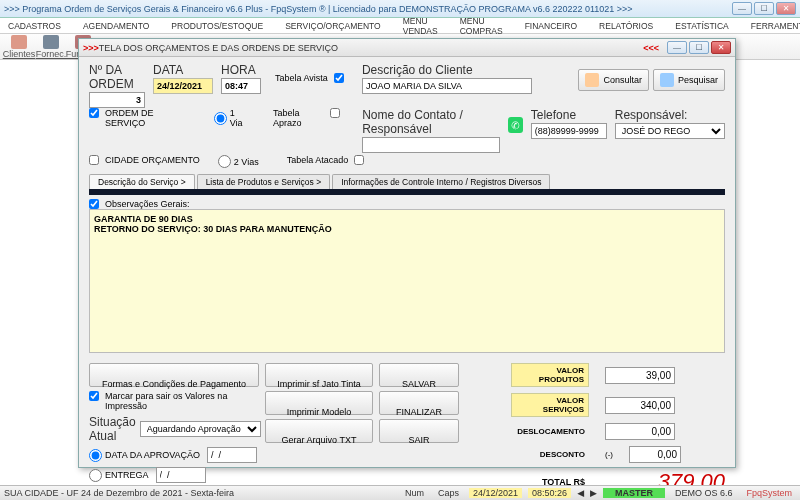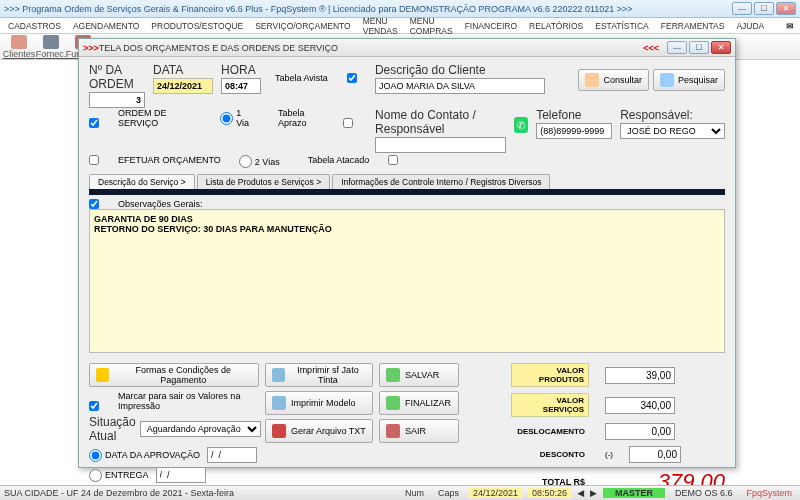--- a/index.html
+++ b/index.html
@@ -2,50 +2,50 @@
 <html><head>
 <meta charset="utf-8">
 <style>
 * { box-sizing: border-box; margin: 0; padding: 0; font-family: Tahoma, sans-serif; font-size: 9px; }
 body { background: #fff; width: 800px; height: 500px; overflow: hidden; position: relative; }
 .titlebar { background: linear-gradient(#eaf3fb,#d6e8f7); height: 18px; display: flex; align-items: center; padding: 0 4px; border-bottom: 1px solid #9cb; }
 .titlebar .t { flex: 1; color: #2a5a8a; font-size: 9px; }
 .winbtns { display: flex; gap: 2px; }
 .winbtn { width: 20px; height: 13px; background: linear-gradient(#f2f6fb,#d5e4f3); border: 1px solid #7fa8cc; border-radius: 2px; display: flex; align-items: center; justify-content: center; font-size: 8px; color: #456; }
 .winbtn.x { background: linear-gradient(#f2b0b0,#d97c7c); color: #fff; }
-.menubar { height: 16px; display: flex; padding: 0 2px; align-items: center; color: #333; gap: 0; border-bottom: 1px solid #d0d0d0; }
+.menubar { height: 16px; display: flex; padding: 0 2px; align-items: center; color: #333; gap: 10px; border-bottom: 1px solid #d0d0d0; }
 .menubar span { padding: 1px 6px; font-size: 8.5px; }
 .email { margin-left: 10px; display: flex; align-items: center; gap: 3px; font-weight: bold; color: #333; }
 .toolbar { height: 26px; background: linear-gradient(#fdfdfd,#efefef); display: flex; padding: 0 4px; align-items: center; gap: 2px; border-bottom: 1px solid #ccc; }
 .tbicon { width: 30px; height: 24px; display: flex; flex-direction: column; align-items: center; justify-content: center; font-size: 8px; color: #555; text-decoration: underline; }
 .tbicon .ic { width: 16px; height: 14px; border-radius: 2px; }
 .modal { position: absolute; left: 78px; top: 38px; width: 658px; height: 430px; background: #efefef; border: 1px solid #8aa; box-shadow: 2px 2px 6px rgba(0,0,0,.3); }
 .modal .mtitle { height: 18px; background: linear-gradient(#f5f5f5,#e3e3e3); display: flex; align-items: center; padding: 0 4px; border-bottom: 1px solid #bbb; }
 .modal .mtitle .mt { flex: 1; color: #333; font-size: 9px; }
 .mtitle .arrows { color: #d00; font-weight: bold; }
 .mtitle .winbtn.x { background: linear-gradient(#e88,#c44); border-color: #a33; }
 .form { padding: 6px 10px; }
 .row { display: flex; gap: 8px; align-items: flex-start; }
 .fld { display: flex; flex-direction: column; gap: 1px; }
 .lbl { font-size: 12px; color: #333; }
 .inp { border: 1px solid #999; background: #fff; padding: 2px 3px; font-size: 9px; height: 16px; }
 .inpDate { background: #fff3a0; border: 1px solid #bba; font-weight: bold; }
 .btn { background: linear-gradient(#fdfdfd,#e5e5e5); border: 1px solid #aaa; border-radius: 2px; padding: 2px 6px; display: flex; align-items: center; gap: 4px; height: 22px; font-size: 9px; }
 .btn .bic { width: 14px; height: 14px; border-radius: 2px; }
-.chk { display: flex; align-items: flex-end; gap: 19px; font-size: 8.5px; }
+.chk { display: flex; align-items: flex-start; gap: 6px; font-size: 8.5px; }
 .chk input { width: 10px; height: 10px; }
 .radio { display: flex; align-items: center; gap: 3px; font-size: 8.5px; }
 .tabs { display: flex; margin-top: 6px; border-bottom: 6px solid #0f172a; }
 .tab { padding: 2px 8px; border: 1px solid #aaa; border-bottom: none; background: #e8e8e8; font-size: 8.5px; margin-right: 2px; border-radius: 2px 2px 0 0; }
 .tab.active { background: #f7f7f7; }
 .obs { margin-top: 4px; }
 .obsbox { width: 100%; height: 144px; background: #fdfcd6; border: 1px solid #bbb; padding: 4px; font-size: 9px; font-weight: bold; resize: none; font-family: Arial; }
 .bottom { margin-top: 8px; display: flex; gap: 6px; }
 .bcol { display: flex; flex-direction: column; gap: 4px; }
-.pbtn { background: linear-gradient(#fdfdfd,#e5e5e5); border: 1px solid #aaa; border-radius: 2px; display: flex; align-items: center; gap: 5px; padding: 0 6px; height: 24px; font-size: 8.5px; }
+.pbtn { background: linear-gradient(#fdfdfd,#e5e5e5); border: 1px solid #aaa; border-radius: 2px; display: flex; align-items: center; gap: 15px; padding: 0 6px; height: 24px; font-size: 8.5px; flex-direction: column; }
 .pbtn .pic { width: 14px; height: 14px; border-radius: 2px; }
 .totals { margin-left: auto; }
 .trow { display: flex; align-items: center; margin-bottom: 2px; gap: 16px; }
 .tlbl { width: 78px; text-align: right; font-size: 8px; font-weight: bold; padding: 2px 4px; }
 .tlbl.y { background: #fff3a0; border: 1px solid #cc9; }
 .tval { width: 70px; border: 1px solid #999; background: #fff; text-align: right; padding: 2px 3px; font-size: 10px; }
 .grand { font-family: 'Segoe UI', sans-serif; font-style: italic; font-size: 22px; color: #c00; text-align: right; width: 120px; }
 .select { border: 1px solid #999; background: #fff; height: 16px; font-size: 9px; padding: 0 2px; }
 .statusbar { position: absolute; bottom: 0; left: 0; right: 0; height: 15px; background: linear-gradient(#f5f5f5,#e0e0e0); border-top: 1px solid #bbb; display: flex; align-items: center; padding: 0 4px; font-size: 8px; color: #333; gap: 6px; }
 .statusbar .sp { flex: 1; }
@@ -168,21 +168,21 @@
       </div>
       <div class="fld" style="width:120px">
         <span class="lbl">Responsável:</span>
         <select class="select"><option>JOSÉ DO REGO</option></select>
       </div>
     </div>
 
     <div class="row" style="margin-top:2px">
       <label class="chk">
           <input type="checkbox" style="">
-          <span>EFETUAR ORÇAMENTO</span>
+          <span>CIDADE ORÇAMENTO</span>
         </label>
       <label class="radio" style="margin-left:10px">
           <input type="radio" style="">
           <span>2 Vias</span>
         </label>
       <label class="chk" style="margin-left:20px">
           <span>Tabela Atacado</span>
           <input type="checkbox" style="">
         </label>
     </div>

